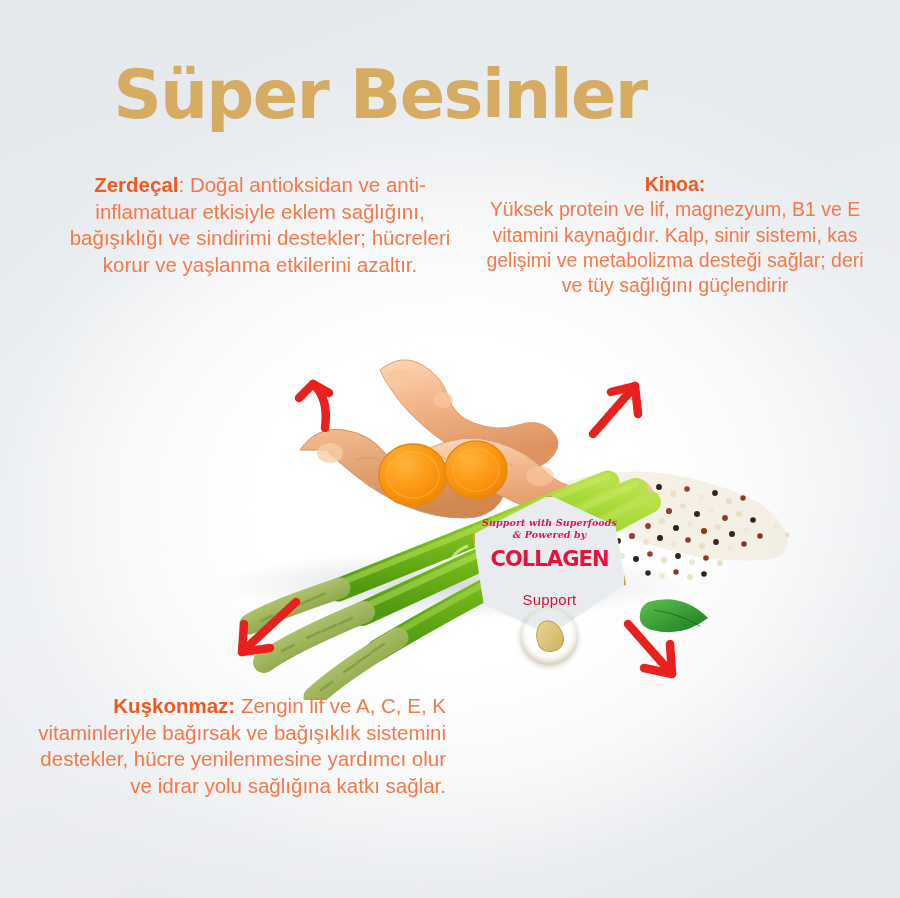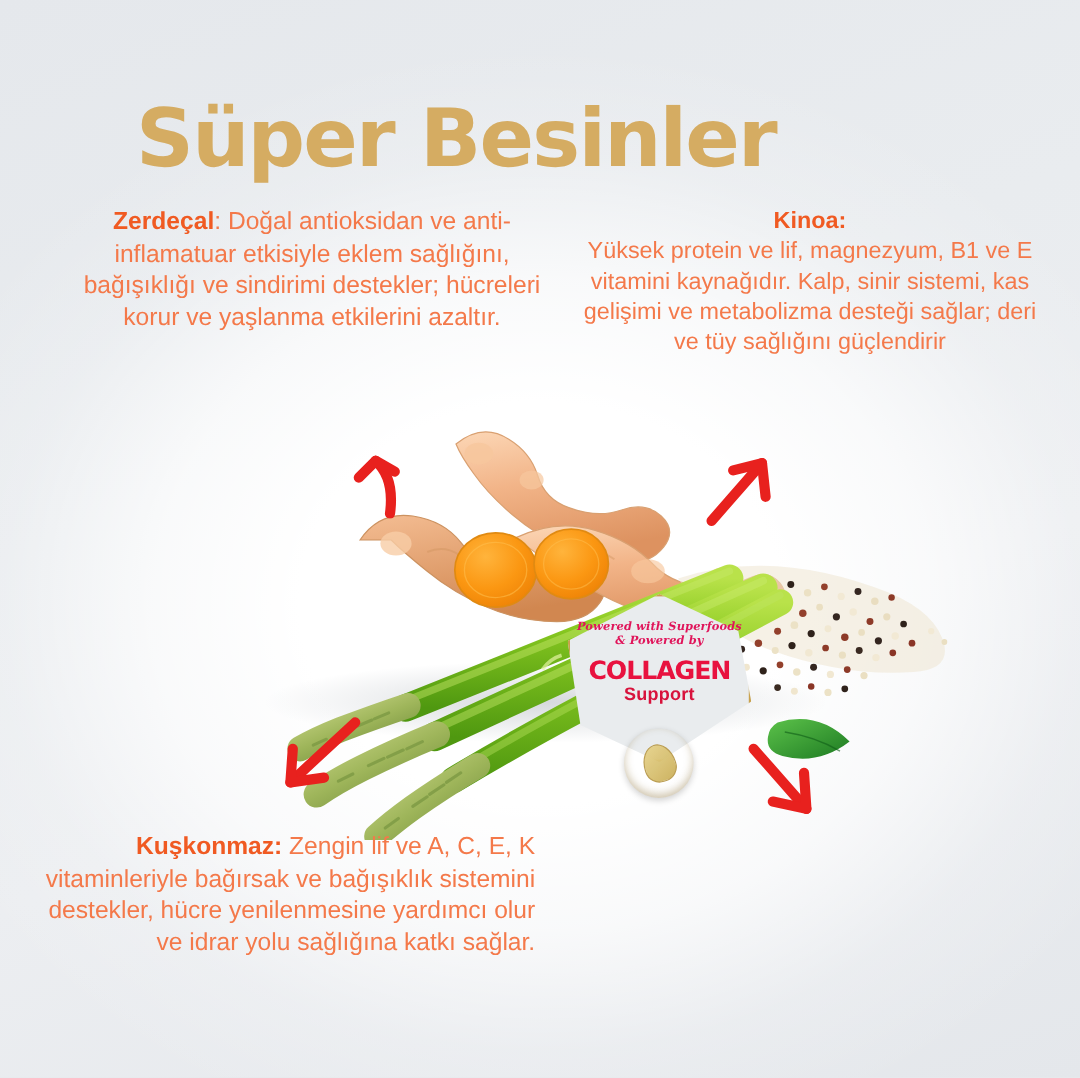--- a/index.html
+++ b/index.html
@@ -23,21 +23,20 @@
   #title {
     position:absolute; top:62px; left:0; width:760px;
     text-align:center;
     font-family:"DejaVu Sans", sans-serif;
     font-weight:bold;
     font-size:67px;
     letter-spacing:-1.5px;
     color:#d5ac62;
     line-height:1;
     white-space:nowrap;
-    margin-top:20px;
   }
 
   
   .tb { position:absolute; color:#f4794a; line-height:1.30; }
   .tb b, .tb .hd { color:#f05a22; font-weight:bold; }
   .tb .hd { display:block; }
 
   #tb-zerdecal {
     left:60px; top:172px; width:400px;
     text-align:center; font-size:20.5px;
@@ -85,22 +84,22 @@
     font-style:italic; font-weight:bold;
     font-size:9.5px; color:#e0145a; line-height:1.22;
     letter-spacing:0.1px;
   }
   .badge-big {
     display:block; margin-top:9px;
     font-family:"DejaVu Sans", sans-serif; font-weight:bold;
     font-size:21px; color:#e8123f; letter-spacing:-0.9px; line-height:1;
   }
   .badge-sup {
-    display:block; margin-top:0;
-    font-family:"Liberation Sans", sans-serif; font-weight:bold;
+    display:block; margin-top:21px;
+    font-family:"Liberation Sans", sans-serif; font-weight:normal;
     font-size:15px; color:#d8123c; letter-spacing:0.2px;
   }
   #seal {
     position:absolute; left:520px; top:607px;
     width:58px; height:58px; border-radius:50%;
     background:
       radial-gradient(circle at 34% 28%, #fdf6d4 0%, #efe09a 32%, #ddc濃 0%, #d8c172 60%, #bfa049 88%, #a98a38 100%);
     z-index:11;
     box-shadow:inset 0 -3px 7px rgba(120,90,20,0.35), 0 2px 5px rgba(0,0,0,0.18);
   }
@@ -287,21 +286,21 @@
         <path d="M556 228 q22 2 40 12" stroke="#0f5e17" stroke-width="1.2" fill="none" opacity="0.6"></path>
         <path d="M648 272 q34 -10 60 16 q-26 20 -56 12 q-14 -4 -12 -16 q1 -8 8 -12z" fill="url(#leafG)"></path>
         <path d="M654 280 q26 4 46 16" stroke="#0f5e17" stroke-width="1.2" fill="none" opacity="0.6"></path>
       </g>
     </svg>
   </div>
 
   <div id="badge">
     <div id="badge-inner"></div>
     <div id="badge-text">
-      <span class="badge-sm">Powered with Superfoods</span>
+      <span class="badge-sm">Support with Superfoods</span>
       <span class="badge-sm">&amp; Powered by</span>
       <span class="badge-big">COLLAGEN</span>
       <span class="badge-sup">Support</span>
     </div>
   </div>
   <div id="seal">
     <div id="seal-emblem"></div>
   </div>
 
   <div class="arrow" id="arrow-tl">

